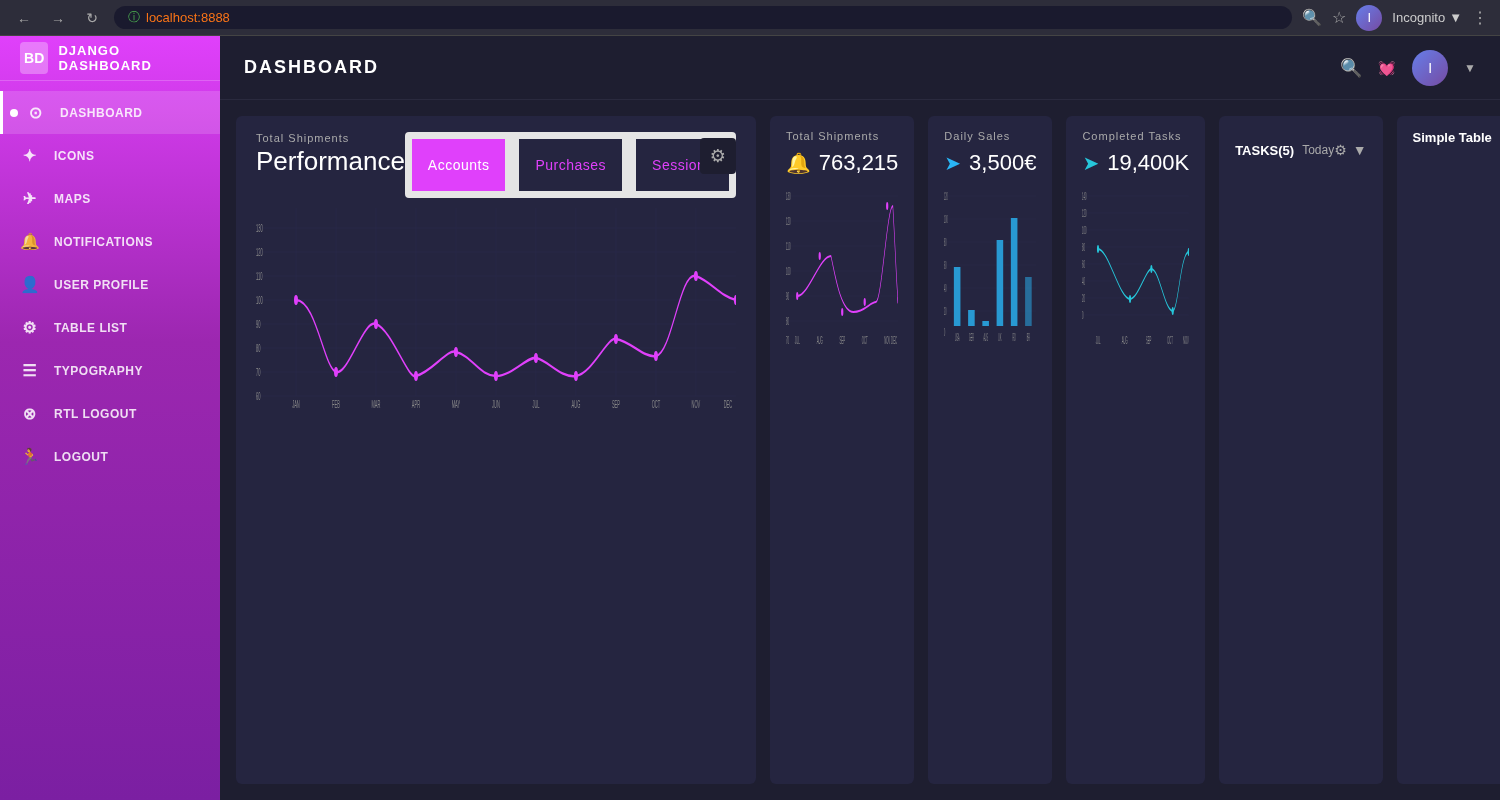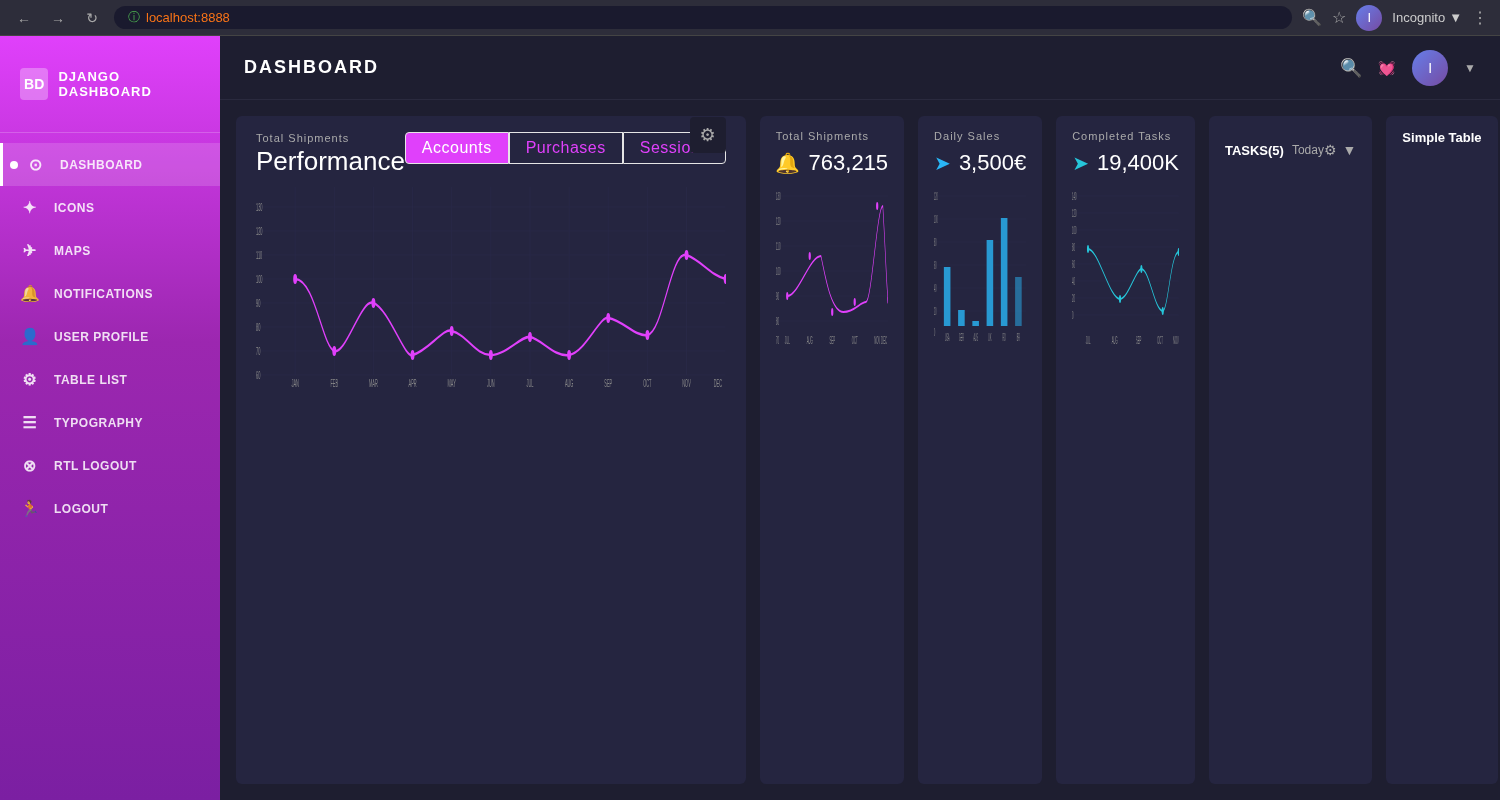--- a/index.html
+++ b/index.html
@@ -50,21 +50,21 @@
 
     
     .sidebar {
       width: 220px;
       background: linear-gradient(180deg, #e040fb 0%, #9c27b0 40%, #7b1fa2 100%);
       display: flex;
       flex-direction: column;
       flex-shrink: 0;
     }
     .sidebar-brand {
-      padding: 32px 20px;
+      padding: 6px 20px;
       display: flex; align-items: center; gap: 10px;
       border-bottom: 1px solid rgba(255,255,255,0.2);
     }
     .brand-logo {
       background: rgba(255,255,255,0.3);
       width: 32px; height: 32px; border-radius: 4px;
       display: flex; align-items: center; justify-content: center;
       font-weight: bold; font-size: 14px;
     }
     .brand-name { font-size: 13px; font-weight: 700; letter-spacing: 1px; }
@@ -138,23 +138,23 @@
     }
     .perf-header {
       display: flex; align-items: flex-start; justify-content: space-between;
     }
     .perf-title-small { font-size: 11px; color: #aaa; letter-spacing: 1px; }
     .perf-title-large { font-size: 26px; font-weight: 300; margin-top: 2px; }
     .tab-group {
       display: flex;
     }
     .tab-btn {
-      padding: 6px 16px;
-      font-size: 16px;
-      border: 1px solid #e5e5e5;
+      padding: 18px 16px;
+      font-size: 14px;
+      border: 7px solid #e5e5e5;
       background: none;
       color: #e040fb;
       cursor: pointer;
       letter-spacing: 0.5px;
     }
     .tab-btn.active {
       background: #e040fb;
       color: #fff;
     }
     .tab-btn:first-child { border-radius: 4px 0 0 4px; }

